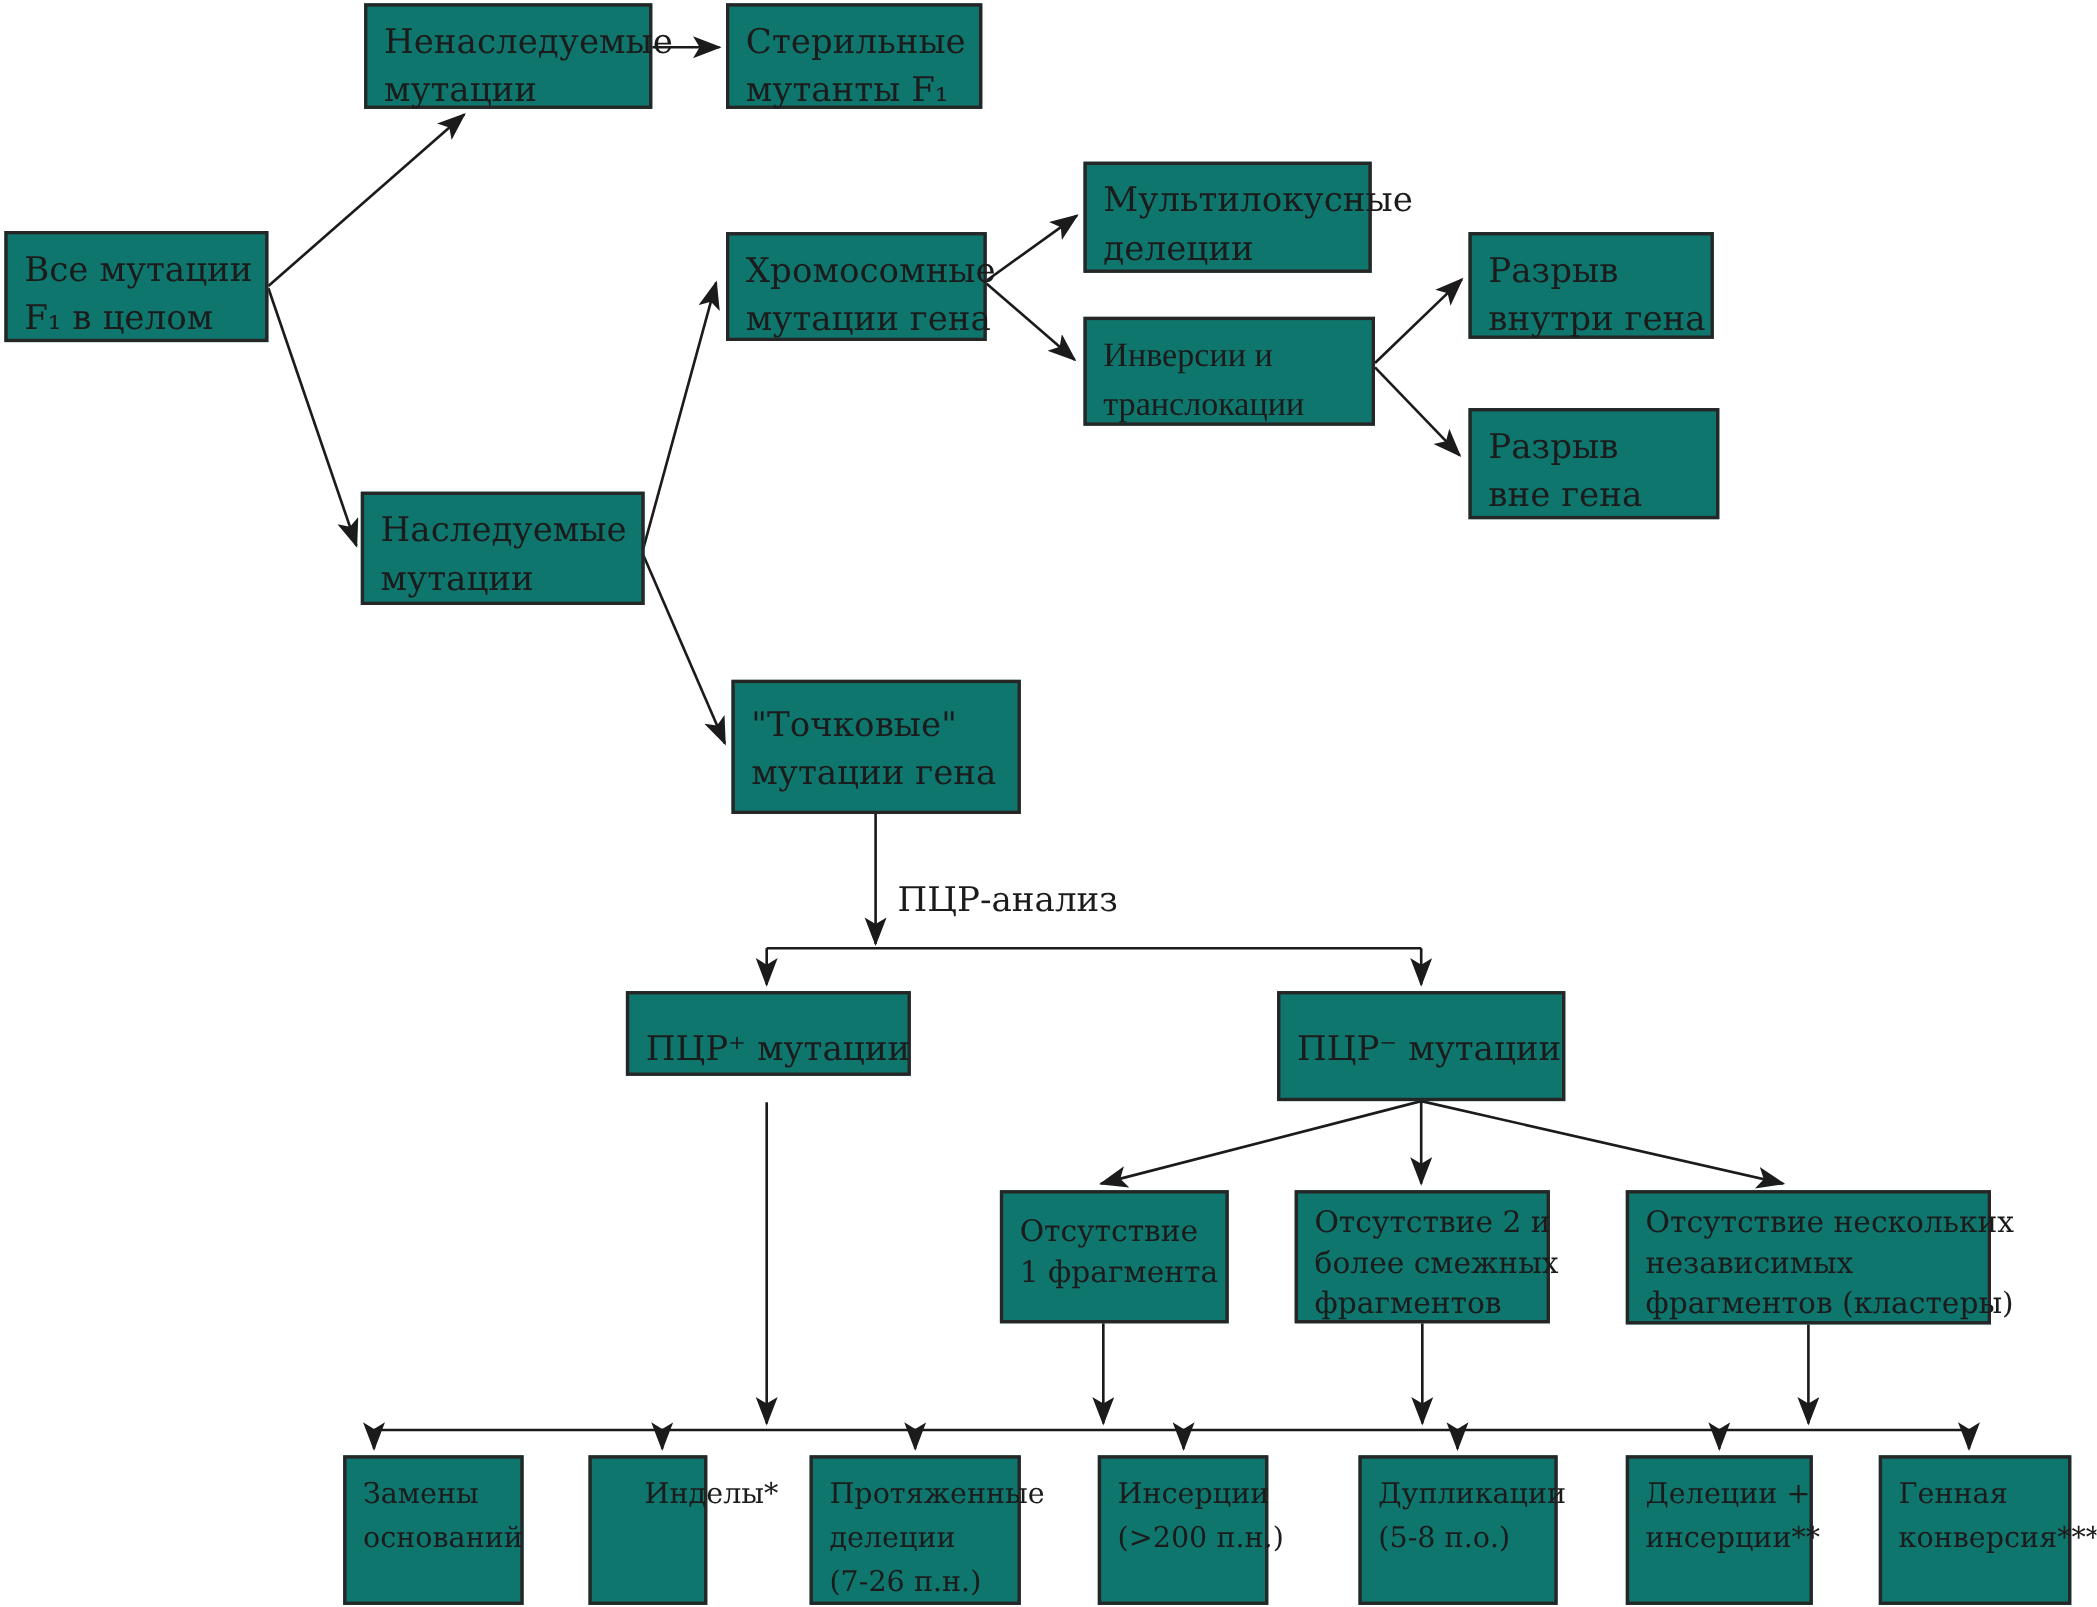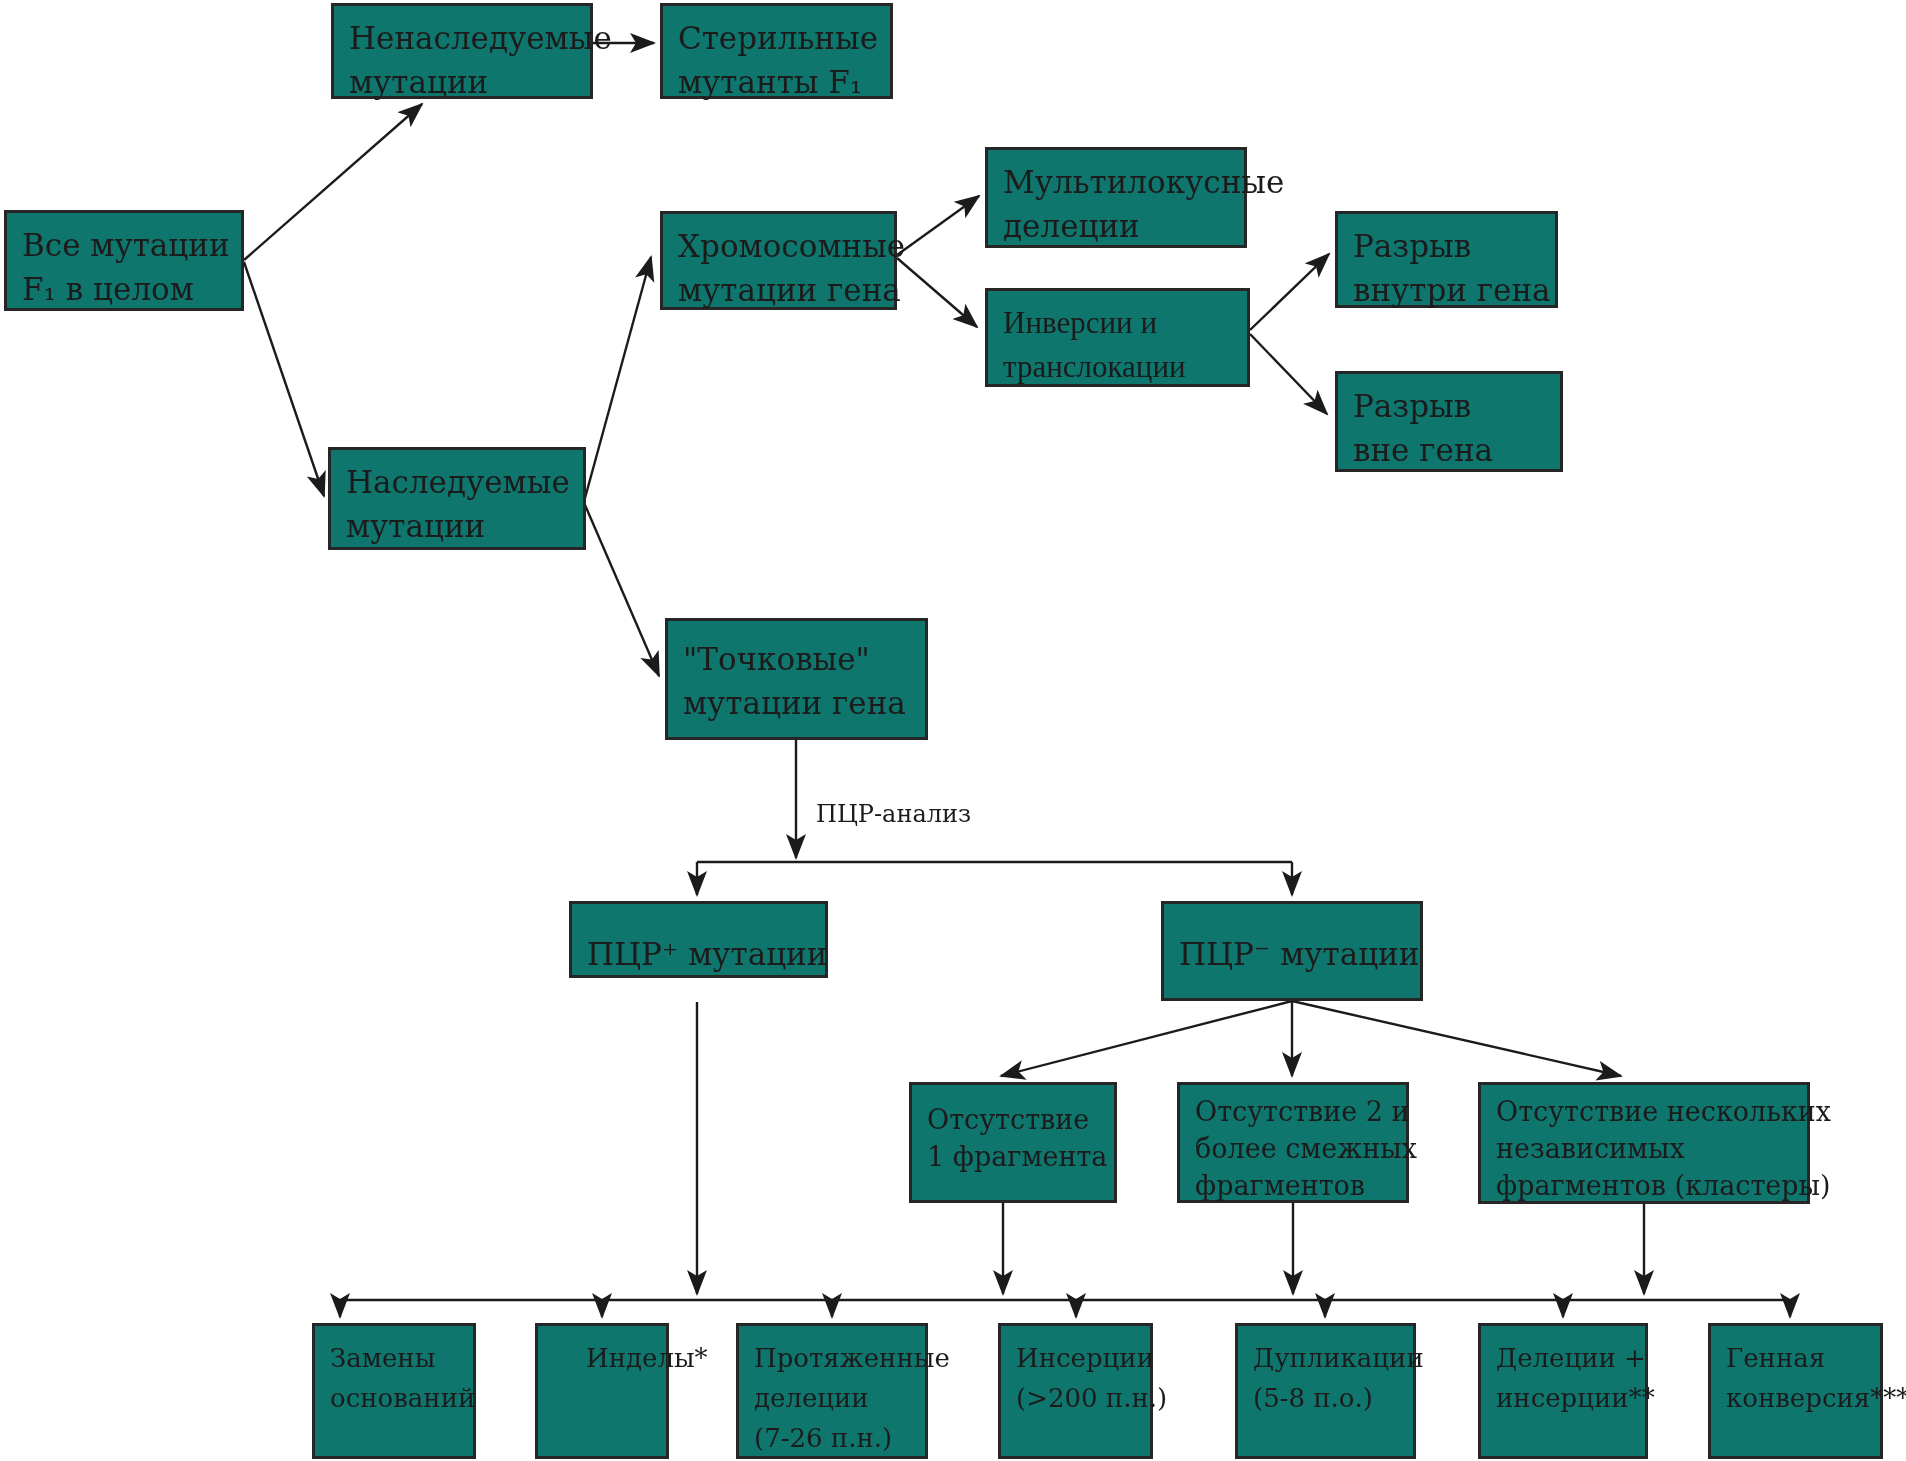--- a/index.html
+++ b/index.html
@@ -24,21 +24,21 @@
     white-space: nowrap;
   }
   .node .ln { display: block; }
   .node.small { font-size: 27px; line-height: 37px; padding-top: 8px; }
   .node.bottom { font-size: 26px; line-height: 40px; padding-top: 12px; }
   .flabel {
     position: absolute;
     white-space: nowrap;
     color: #1b1b1b;
   }
-  #pcr-analysis-label { font-size: 24px; text-align: center; }
+  #pcr-analysis-label { font-size: 31px; text-align: center; }
   #sanger-label { font-size: 30px; }
 </style>
 </head>
 <body>
 
 <div id="canvas">
 
   <svg id="wires" viewBox="0 0 1906 1461" xmlns="http://www.w3.org/2000/svg">
     <defs>
       <marker id="ah" markerUnits="userSpaceOnUse" markerWidth="28" markerHeight="22" refX="24" refY="10" orient="auto">
@@ -159,21 +159,21 @@
     <span class="ln">Замены</span>
     <span class="ln">оснований</span>
   </div>
 
   <div class="node small" style="left:1478px;top:1082px;width:332px;height:122px;">
     <span class="ln">Отсутствие нескольких</span>
     <span class="ln">независимых</span>
     <span class="ln">фрагментов (кластеры)</span>
   </div>
 
-  <div class="node bottom" style="left:535px;top:1323px;width:134px;height:136px;padding-left:48px;">
+  <div class="node bottom" style="left:535px;top:1323px;width:108px;height:136px;padding-left:48px;">
     <span class="ln">Инделы*</span>
   </div>
 
   <div class="node bottom" style="left:736px;top:1323px;width:192px;height:136px;">
     <span class="ln">Протяженные</span>
     <span class="ln">делеции</span>
     <span class="ln">(7-26 п.н.)</span>
   </div>
 
   <div class="node bottom" style="left:998px;top:1323px;width:155px;height:136px;">

